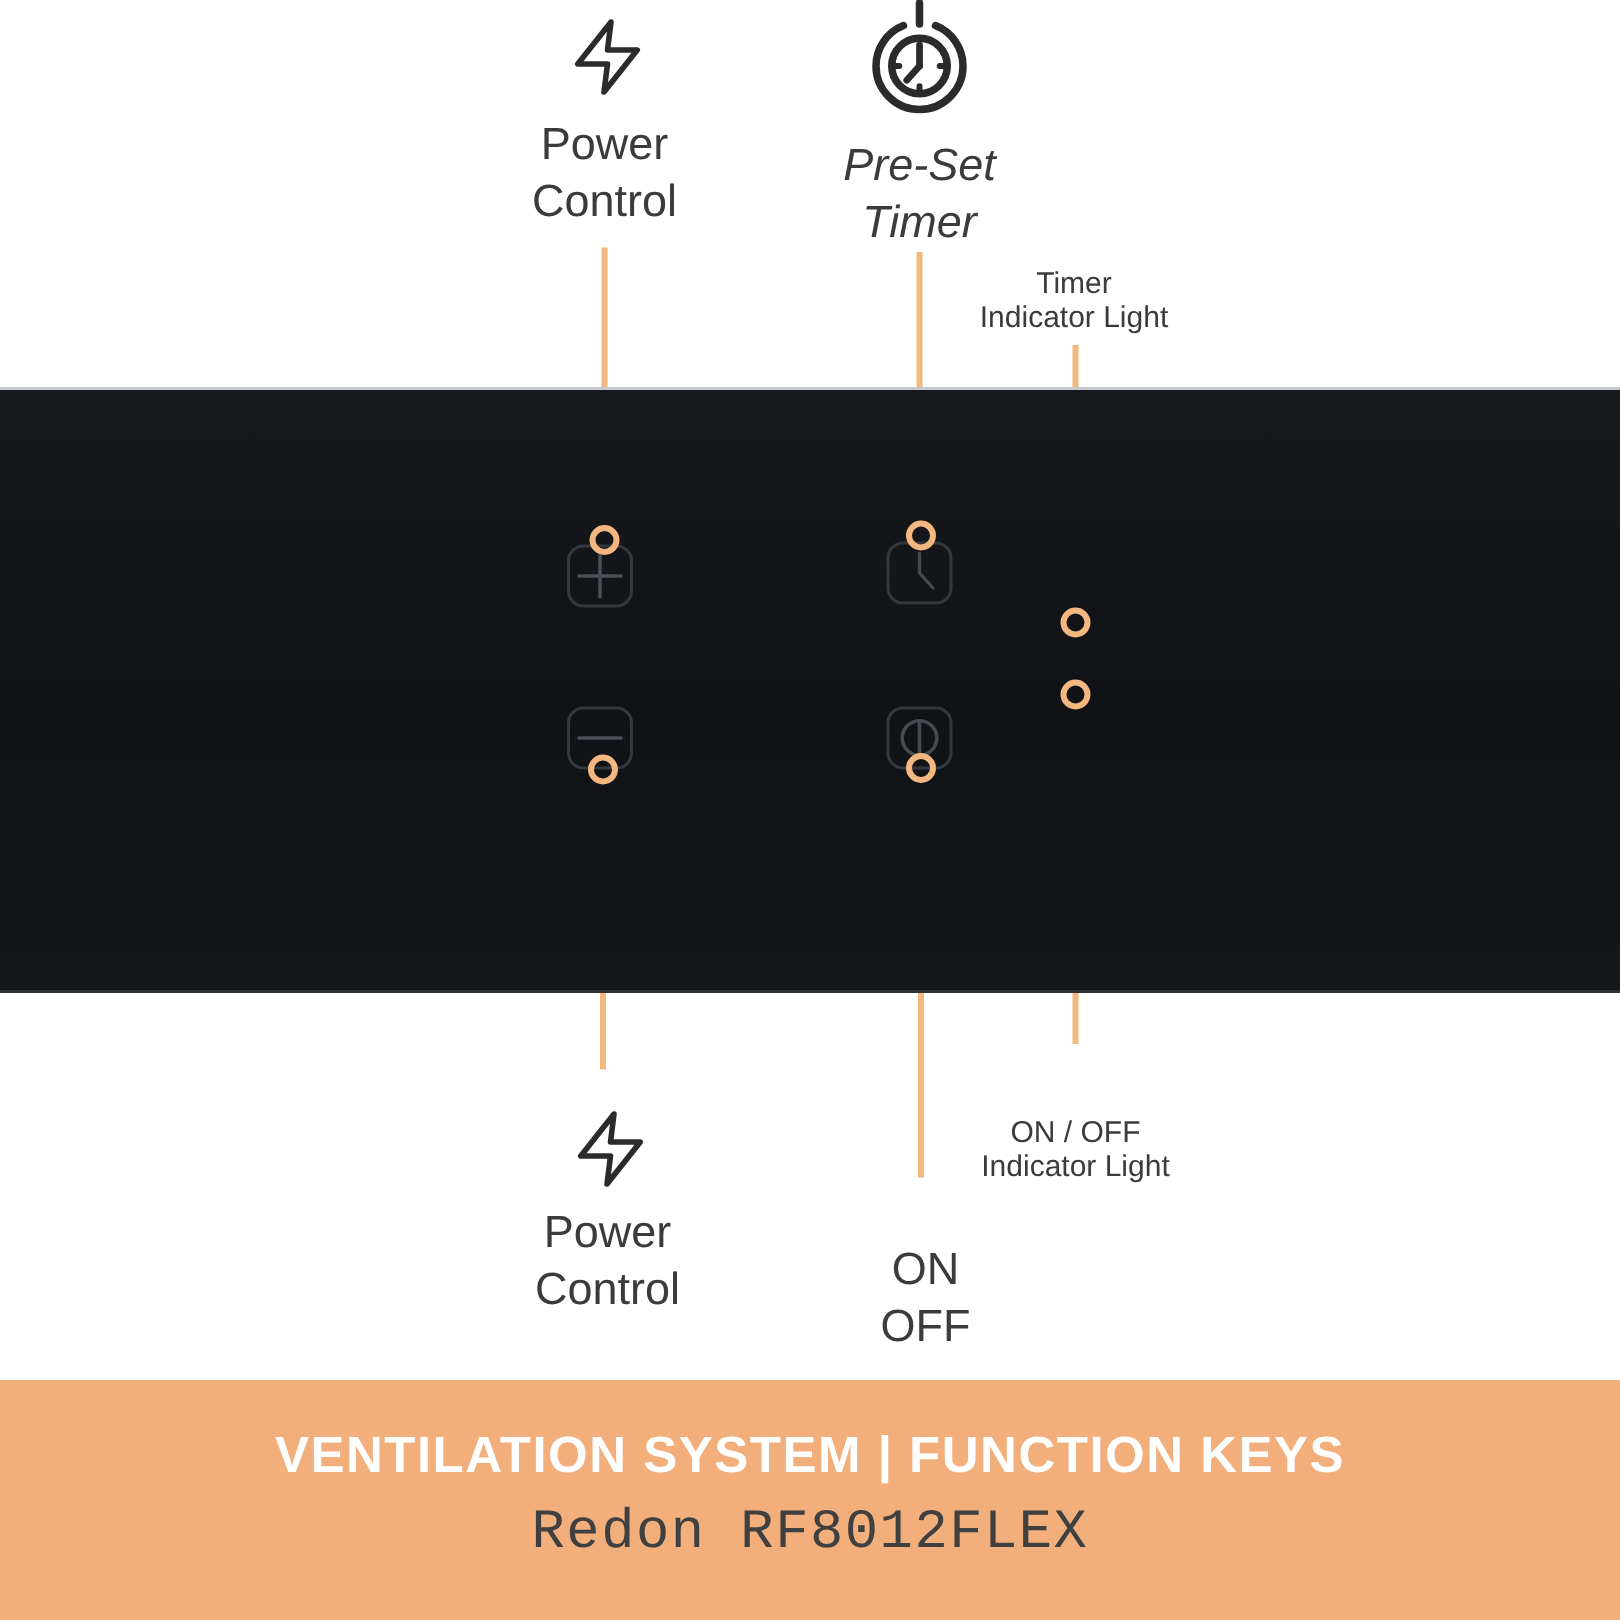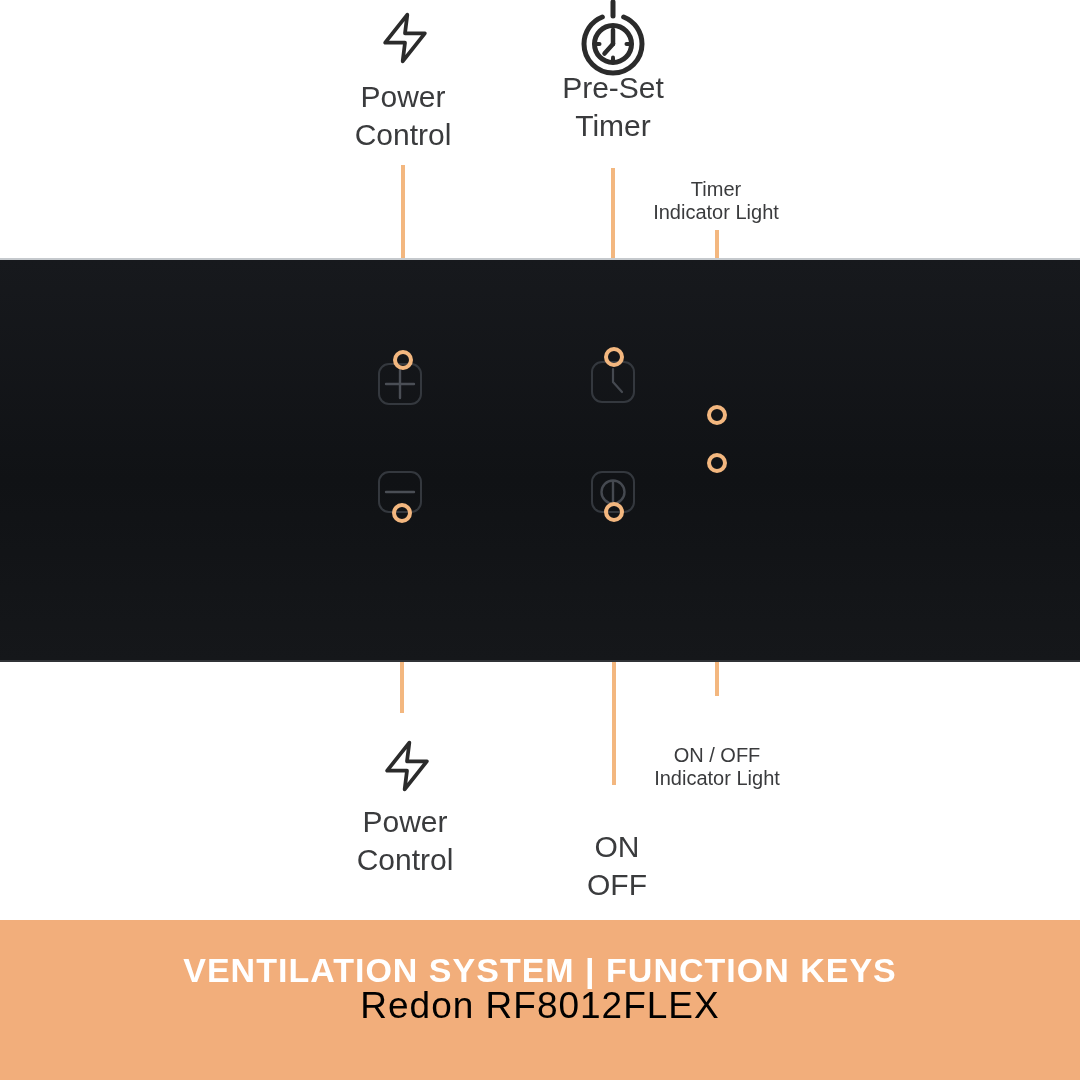--- a/index.html
+++ b/index.html
@@ -70,25 +70,27 @@
     overflow:hidden;
   }
   .footer-title{
     margin-top:33px;
     font-size:34px;
     font-weight:bold;
     letter-spacing:1px;
     line-height:34px;
   }
   .footer-subtitle{
+    margin-top:17px;
     font-size:37px;
     font-weight:normal;
     letter-spacing:1px;
     line-height:37px;
-    color:#000000;
+    color:#404040;
+    font-family:Liberation Mono, monospace;
   }
 </style>
 </head>
 <body>
 
 <div class="canvas">
 
   <span class="icon" style="left:377px;top:0px;">
     <svg width="56" height="76" viewBox="0 0 24 24" fill="none" stroke="#2b2b2b" stroke-width="1.6" stroke-linejoin="round" stroke-linecap="round">
       <path d="M13 2 L3.5 14 H12 L11 22 L20.5 10 H12 L13 2 Z"></path>
@@ -106,21 +108,21 @@
       <circle cx="34" cy="44" r="29" stroke-width="5" pathLength="100" stroke-dasharray="88 12" stroke-dashoffset="19"></circle>
       <circle cx="34" cy="44" r="18.5" stroke-width="5"></circle>
       <line x1="34" y1="44" x2="34" y2="30" stroke-width="4.5"></line>
       <line x1="34" y1="44" x2="25.5" y2="53.5" stroke-width="4.5"></line>
       <line x1="52.5" y1="44" x2="47.5" y2="44" stroke-width="4"></line>
       <line x1="20.5" y1="44" x2="15.5" y2="44" stroke-width="4"></line>
       <line x1="34" y1="57.5" x2="34" y2="62.5" stroke-width="4"></line>
     </svg>
   </span>
 
-  <div class="label label-lg" style="left:613px;top:69px;">
+  <div class="label label-lg" style="left:613px;top:92px;font-style:italic;">
     <div>Pre-Set</div>
     <div>Timer</div>
   </div>
 
   <div class="label label-sm" style="left:716px;top:178px;">
     <div>Timer</div>
     <div>Indicator Light</div>
   </div>
 
   <div class="leader" style="left:403px;top:165px;height:186px;"></div>

